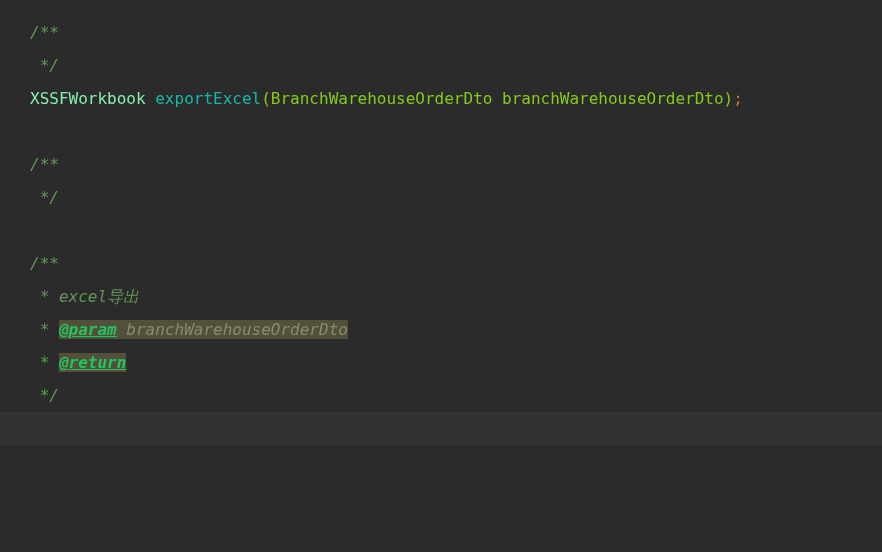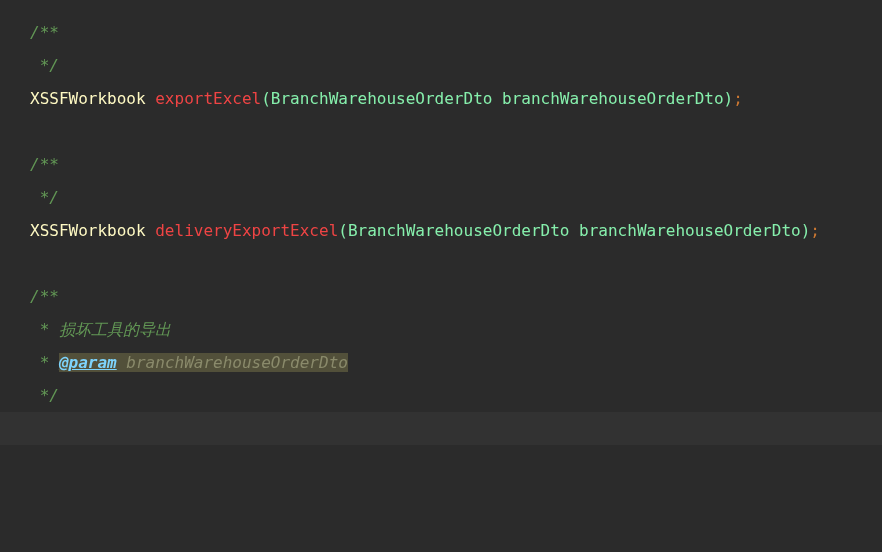--- a/index.html
+++ b/index.html
@@ -1,23 +1,23 @@
 <!DOCTYPE html>
 <html><head>
 <meta charset="utf-8">
 <style>
   html,body{margin:0;padding:0;background:#2b2b2b;width:882px;height:552px;overflow:hidden}
   .ed{font-family:"Consolas","Menlo",monospace;font-size:16px;line-height:33px;color:#a9b7c6;padding:16px 0 0 30px;font-style:normal}
   .ln{white-space:pre;height:33px}
   .jc{color:#629755;font-style:italic}
-  .jt{color:#7dd3fc;font-style:italic;text-decoration:underline;font-weight:bold}
+  .jt{color:#22c55e;font-style:italic;text-decoration:underline;font-weight:bold}
   .jp{color:#8a8a6b;font-style:italic}
-  .ty{color:#fef9c3}
-  .mth{color:#ef4444}
-  .par{color:#86efac}
+  .ty{color:#86efac}
+  .mth{color:#14b8a6}
+  .par{color:#84cc16}
   .semi{color:#cc7832}
   .hl-line{position:absolute;background:#323232;left:0;width:882px}
   .hl-line.l13{top:calc(16px + 12*33px);height:33px}
   .warnbg{background:#52503a}
   .warnbg2{background:#52503a}
   .container{position:relative}
   .hl-param{background:#344134;border-radius:2px}
 </style>
 </head>
 <body>
@@ -26,22 +26,22 @@
   <div class="hl-line l13"></div>
   <div class="ed" style="position:relative">
 
     <div class="ln"><span class="jc">/**</span></div>
     <div class="ln"><span class="jc"> */</span></div>
     <div class="ln"><span class="ty">XSSFWorkbook </span><span class="mth">exportExcel</span><span class="par">(BranchWarehouseOrderDto branchWarehouseOrderDto)</span><span class="semi">;</span></div>
     <div class="ln"> </div>
 
     <div class="ln"><span class="jc">/**</span></div>
     <div class="ln"><span class="jc"> */</span></div>
-    <div class="ln"><span class="ty">XSSFWorkbook </span><span class="mth">deliveryExportExcel</span><span class="par">(BranchWarehouseOrderDto branchWarehouseOrderDto)</span><span class="semi">;</span></div>
     <div class="ln"> </div>
 
     <div class="ln"><span class="jc">/**</span></div>
-    <div class="ln"><span class="jc"> * 损坏工具的导出</span></div>
+    <div class="ln"><span class="jc"> * excel导出</span></div>
     <div class="ln"><span class="jc"> * </span><span class="jt warnbg">@param</span><span class="jc warnbg"> </span><span class="jp warnbg">branchWarehouseOrderDto</span></div>
+    <div class="ln"><span class="jc"> * </span><span class="jt warnbg2">@return</span></div>
     <div class="ln"><span class="jc"> */</span></div>
 
   </div>
 </div>
 
 </body></html>

